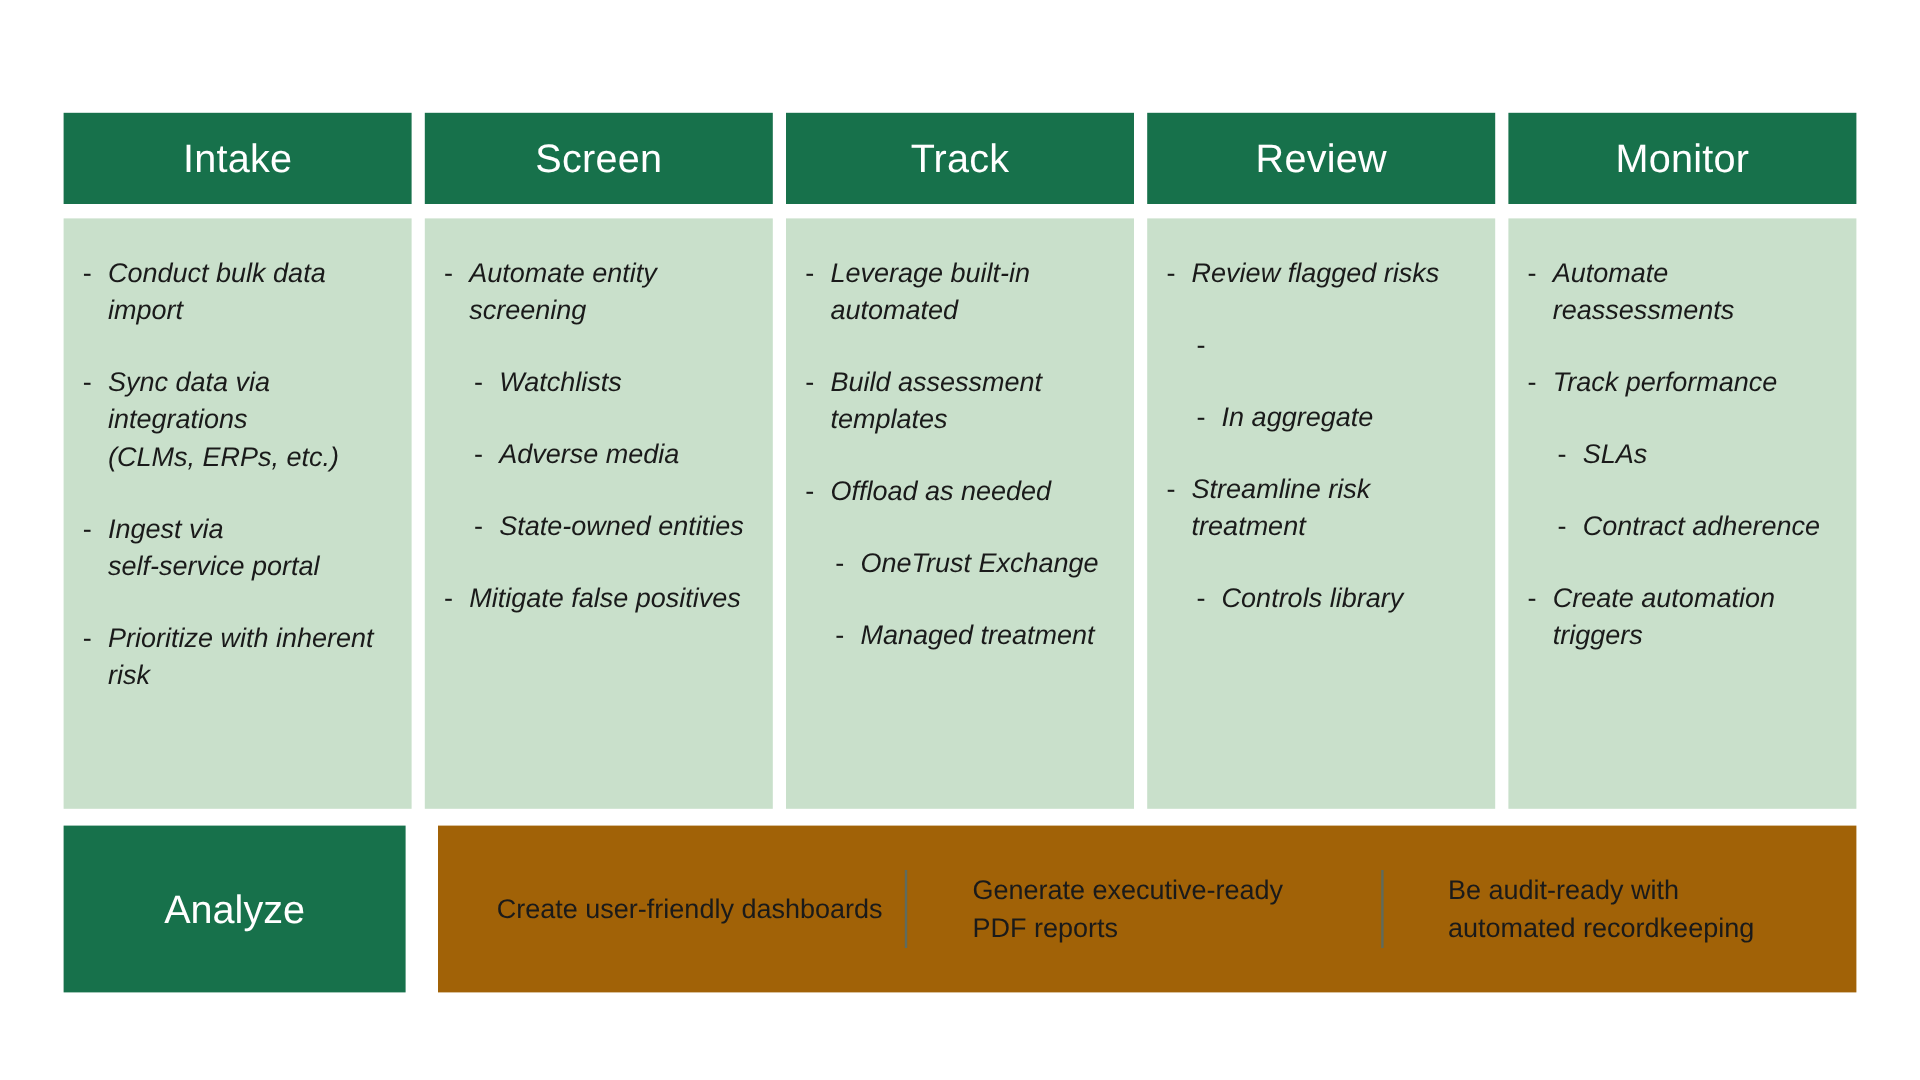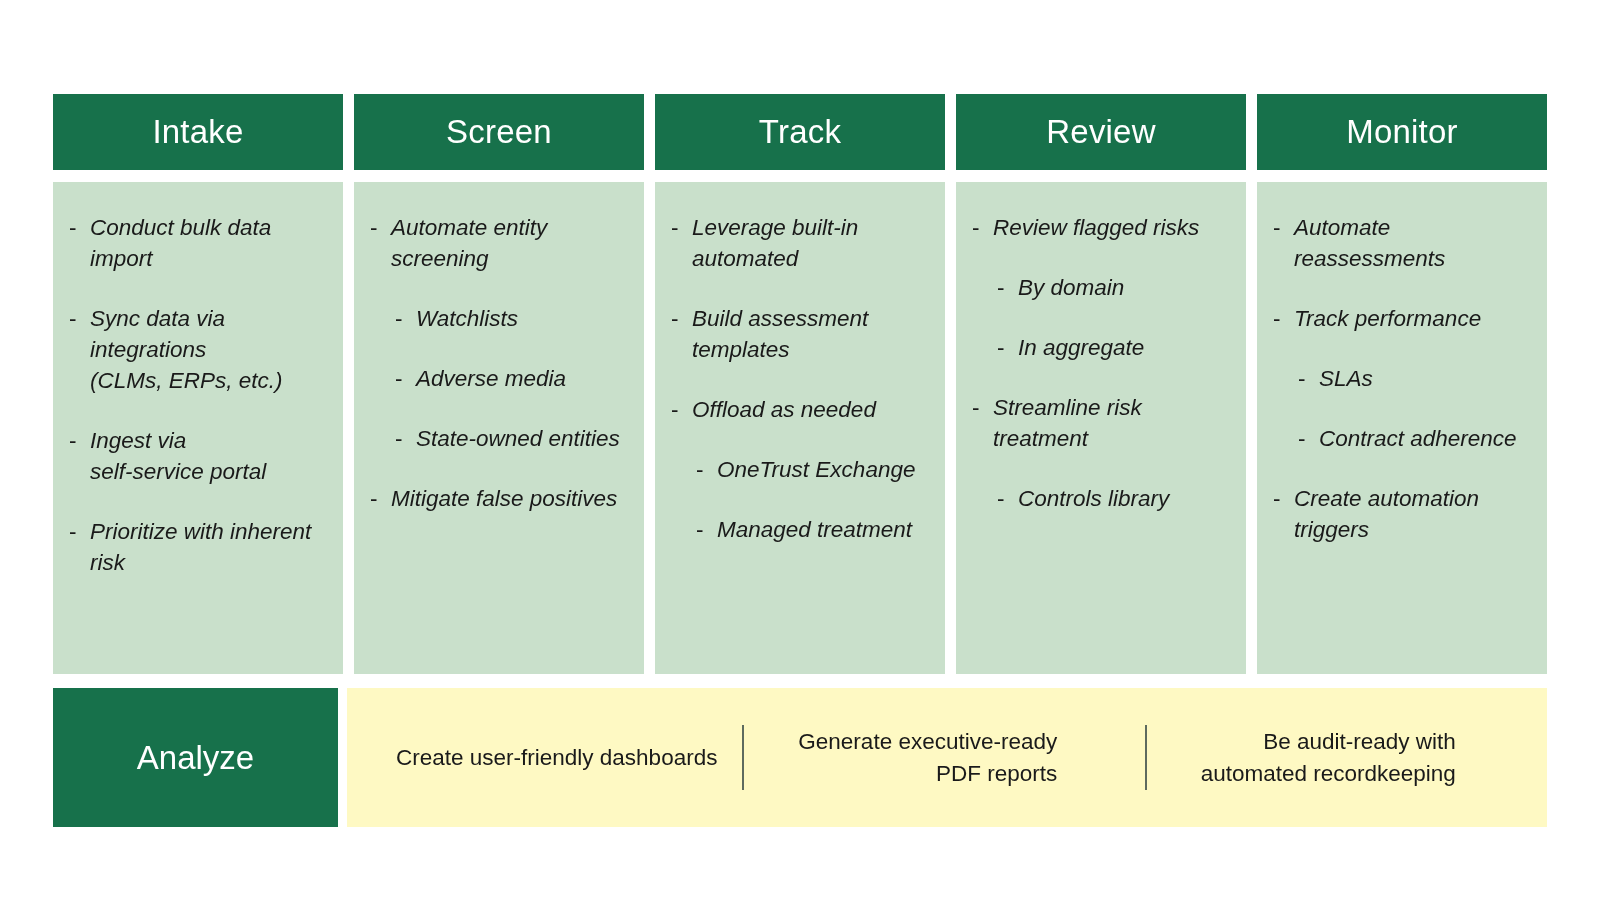--- a/index.html
+++ b/index.html
@@ -90,38 +90,37 @@
     flex: 1 1 auto;
     white-space: pre-line;
     font-style: italic;
   }
 
   
   .analyze-row {
     margin-top: 14px;
     height: 139px;
     display: flex;
-    gap: 9px;
+    gap: 27px;
   }
   .analyze-label {
     width: 285px;
     flex: 0 0 285px;
     background: #17714b;
     color: #ffffff;
     display: flex;
     align-items: center;
     justify-content: center;
     font-size: 33px;
   }
   .analyze-panel {
     flex: 1 1 auto;
-    background: #fef9c3;
+    background: #a16207;
     display: flex;
     align-items: stretch;
-    text-align: right;
   }
   .analyze-cell {
     flex: 1 1 0;
     display: flex;
     align-items: center;
     padding-left: 56px;
     padding-right: 14px;
     box-sizing: border-box;
     position: relative;
     color: #1a1a1a;
@@ -229,21 +228,20 @@
         <div class="stage">
           <div class="stage-header">Review</div>
           <div class="stage-body">
             <ul class="items">
               <li class="lvl1">
                 <span class="dash">-</span>
                 <span class="itext">Review flagged risks</span>
               </li>
               <li class="lvl2">
                 <span class="dash">-</span>
-                <span class="itext">By domain</span>
               </li>
               <li class="lvl2">
                 <span class="dash">-</span>
                 <span class="itext">In aggregate</span>
               </li>
               <li class="lvl1">
                 <span class="dash">-</span>
                 <span class="itext">Streamline risk treatment</span>
               </li>
               <li class="lvl2">

